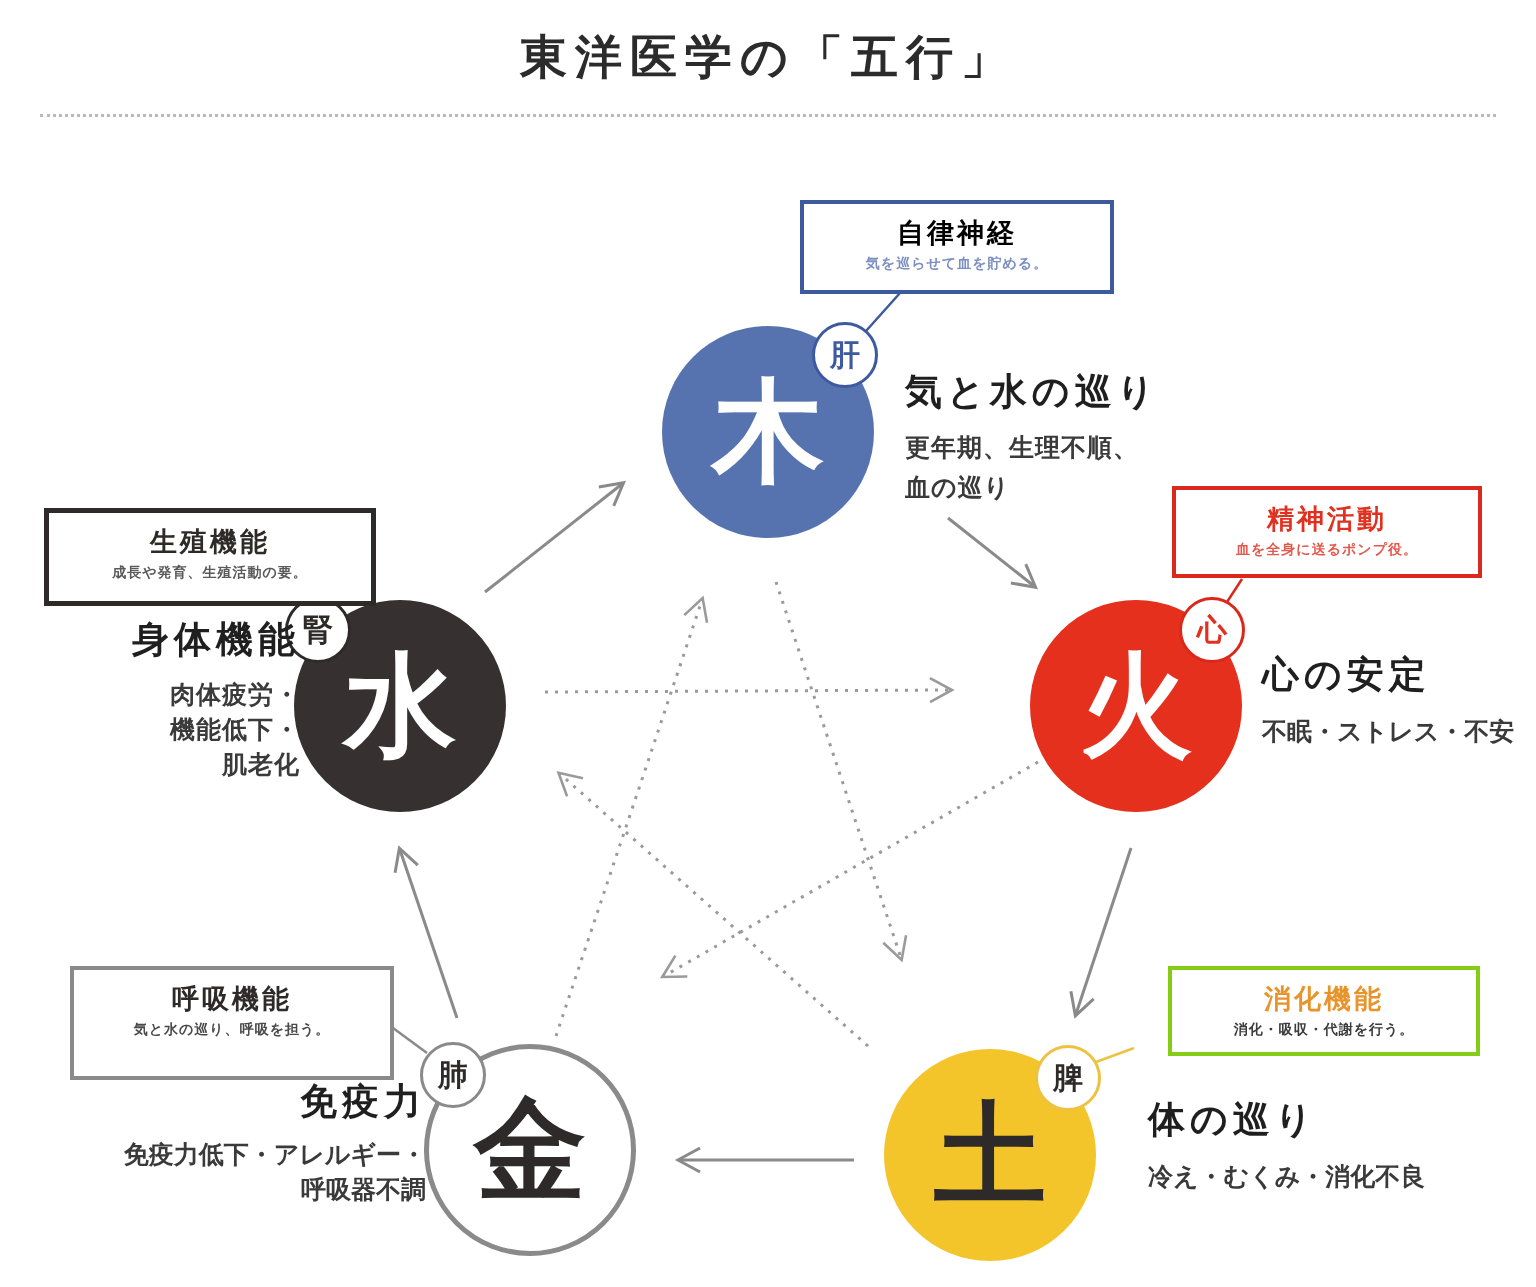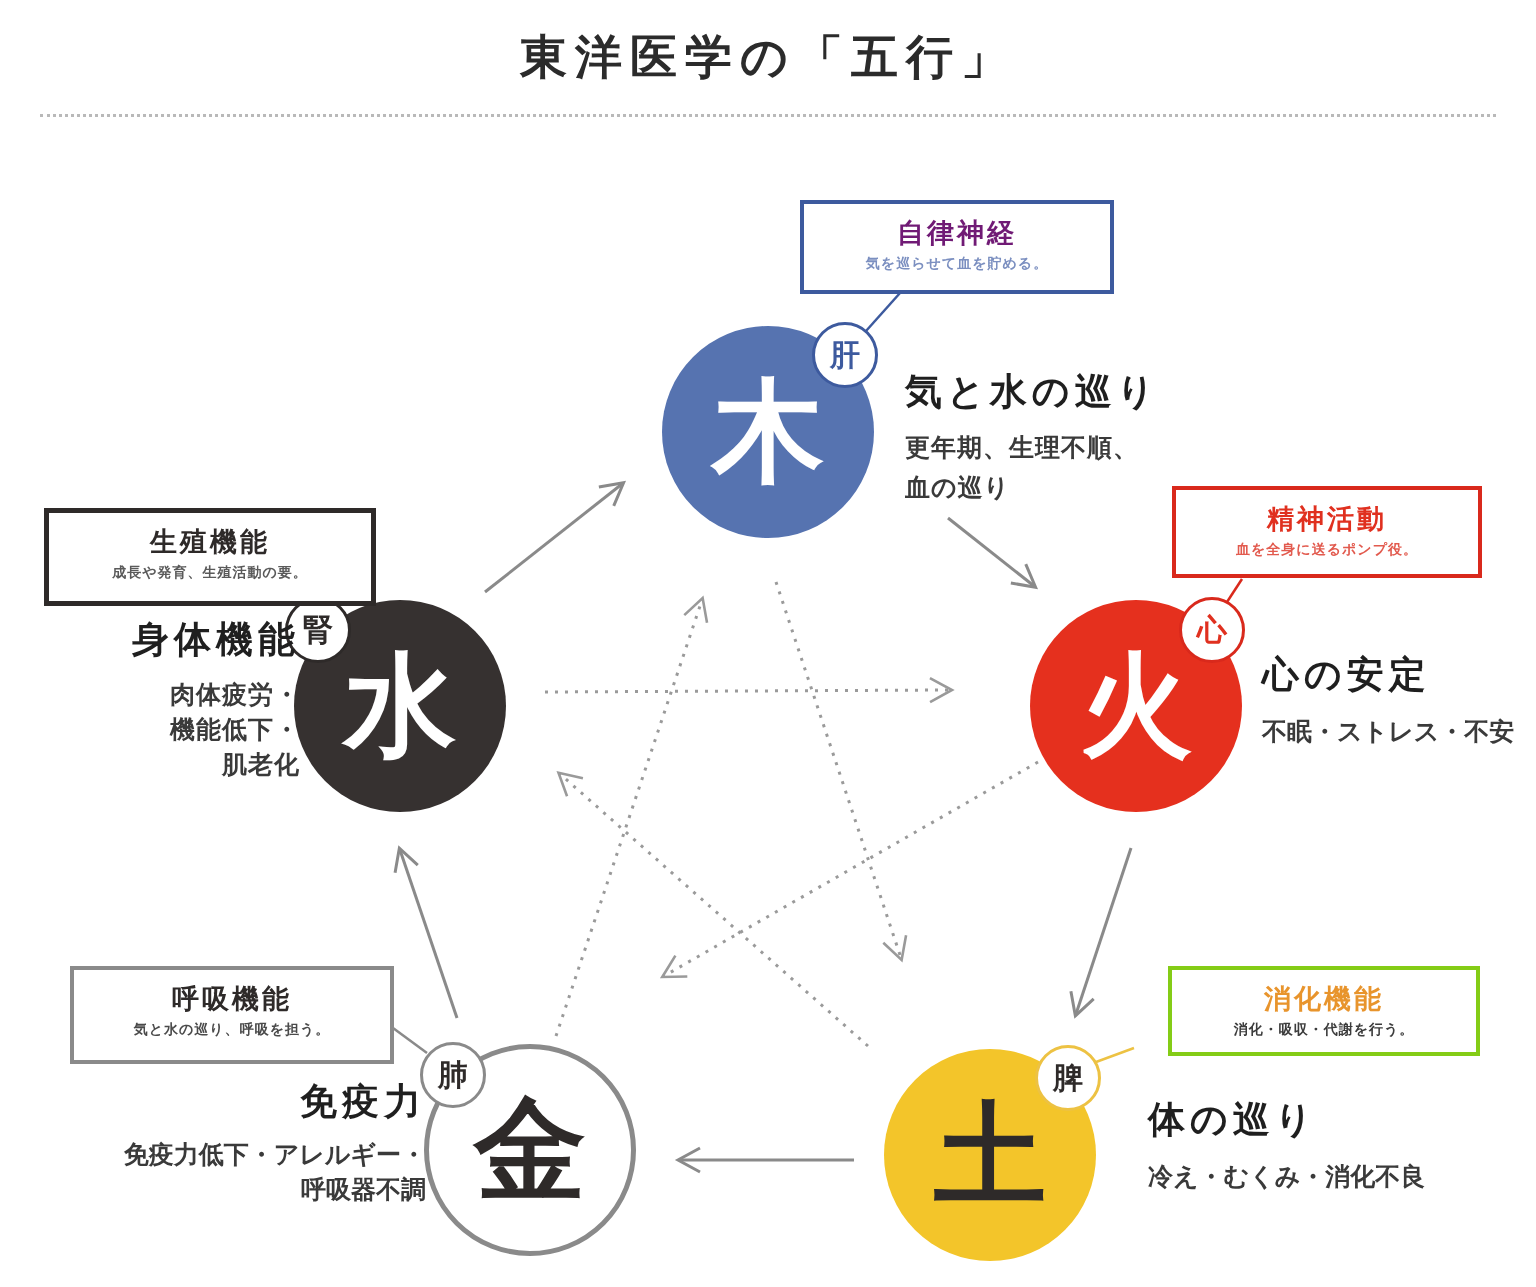--- a/index.html
+++ b/index.html
@@ -43,26 +43,26 @@
   .b-lung{left:420px;top:1042px;border:3px solid #8a8a8a;color:#2e2a29;}
   .b-spleen{left:1035px;top:1045px;border:3px solid #edc243;color:#2e2a29;}
   
   .callout{
     box-sizing:border-box;background:#fff;text-align:center;
     padding-top:13px;
   }
   .callout .co-title{font-size:27px;font-weight:bold;letter-spacing:3px;line-height:1.2;}
   .callout .co-sub{font-size:14px;font-weight:700;letter-spacing:1px;margin-top:6px;}
   .co-wood{left:800px;top:200px;width:314px;height:94px;border:4px solid #3d5a9e;}
-  .co-wood .co-title{color:#701a75;} .co-wood .co-sub{color:#7b8fc0;}
+  .co-wood .co-title{color:#000000;} .co-wood .co-sub{color:#7b8fc0;}
   .co-fire{left:1172px;top:486px;width:310px;height:92px;border:4px solid #d9291c;}
   .co-fire .co-title{color:#e0301f;} .co-fire .co-sub{color:#e25a4e;}
   .co-earth{left:1168px;top:966px;width:312px;height:90px;border:4px solid #84cc16;}
   .co-earth .co-title{color:#e8942c;} .co-earth .co-sub{color:#3c3c3c;}
-  .co-metal{left:70px;top:966px;width:324px;height:98px;border:4px solid #8a8a8a;}
+  .co-metal{left:70px;top:966px;width:324px;height:114px;border:4px solid #8a8a8a;}
   .co-metal .co-title{color:#2e2a29;} .co-metal .co-sub{color:#4a4a4a;}
   .co-water{left:44px;top:468px;width:332px;height:98px;border:5px solid #2e2a29;margin-top:40px;}
   .co-water .co-title{color:#2e2a29;} .co-water .co-sub{color:#5a5a5a;}
   
   .desc .d-head{
     font-family:"Liberation Serif","DejaVu Serif",serif;
     font-size:37px;font-weight:bold;letter-spacing:5px;color:#1f1f1f;line-height:1.1;
   }
   .desc .d-body{
     font-size:25px;font-weight:600;color:#3a3a3a;white-space:pre-line;

